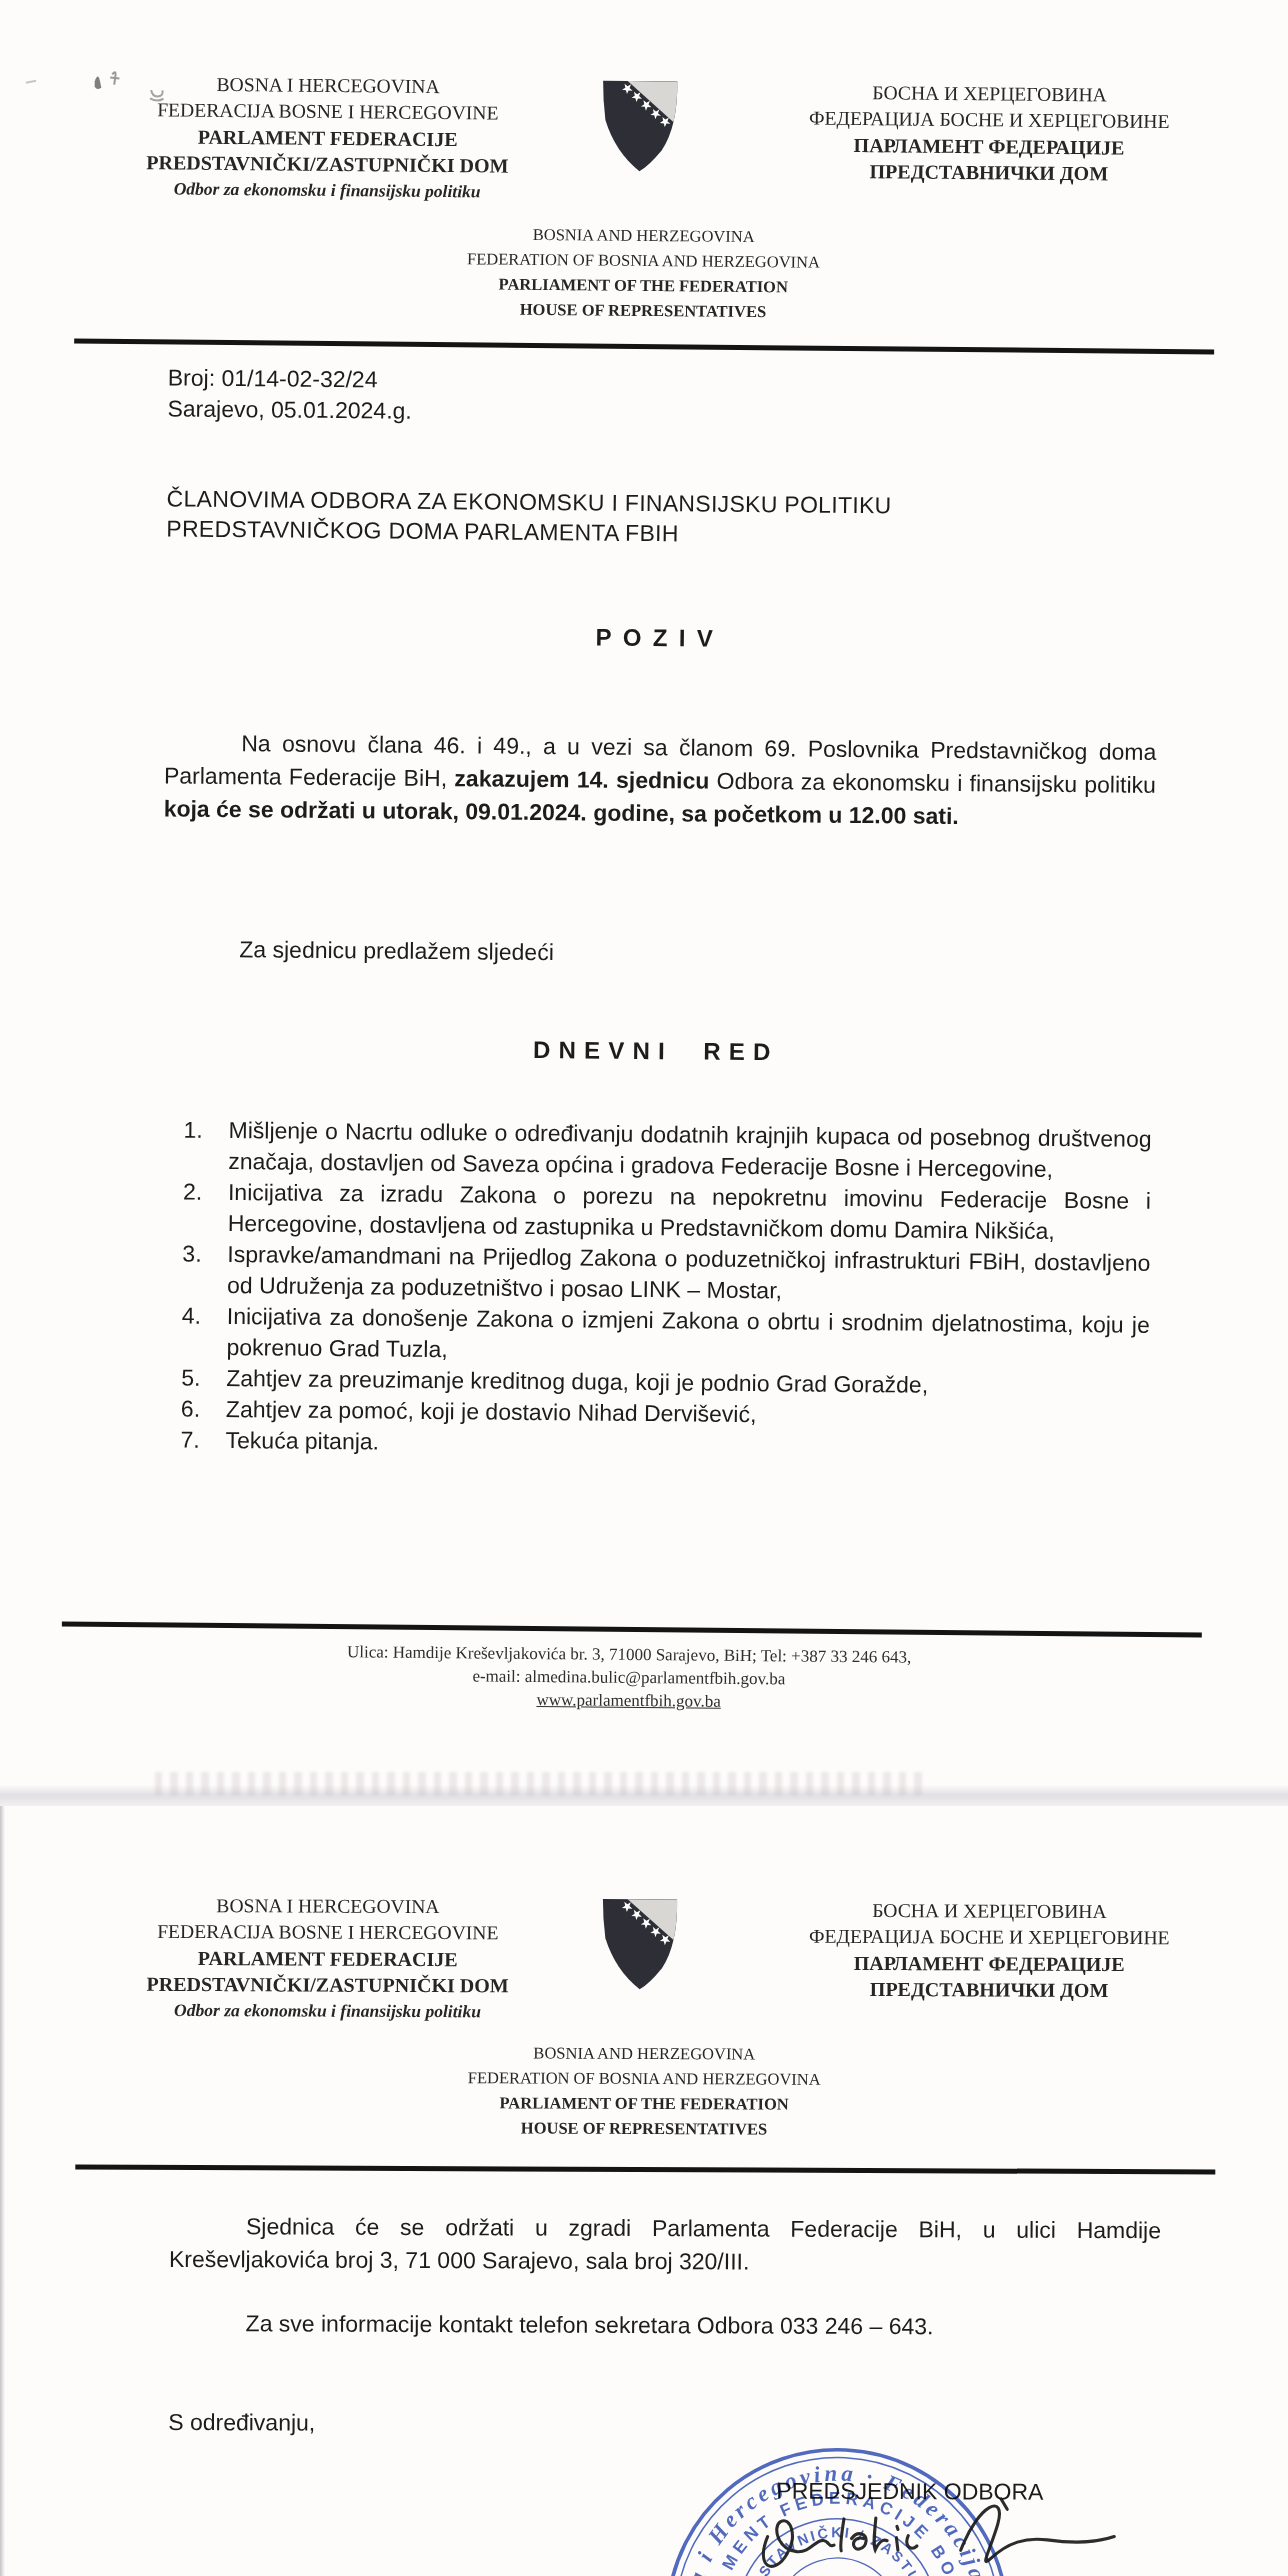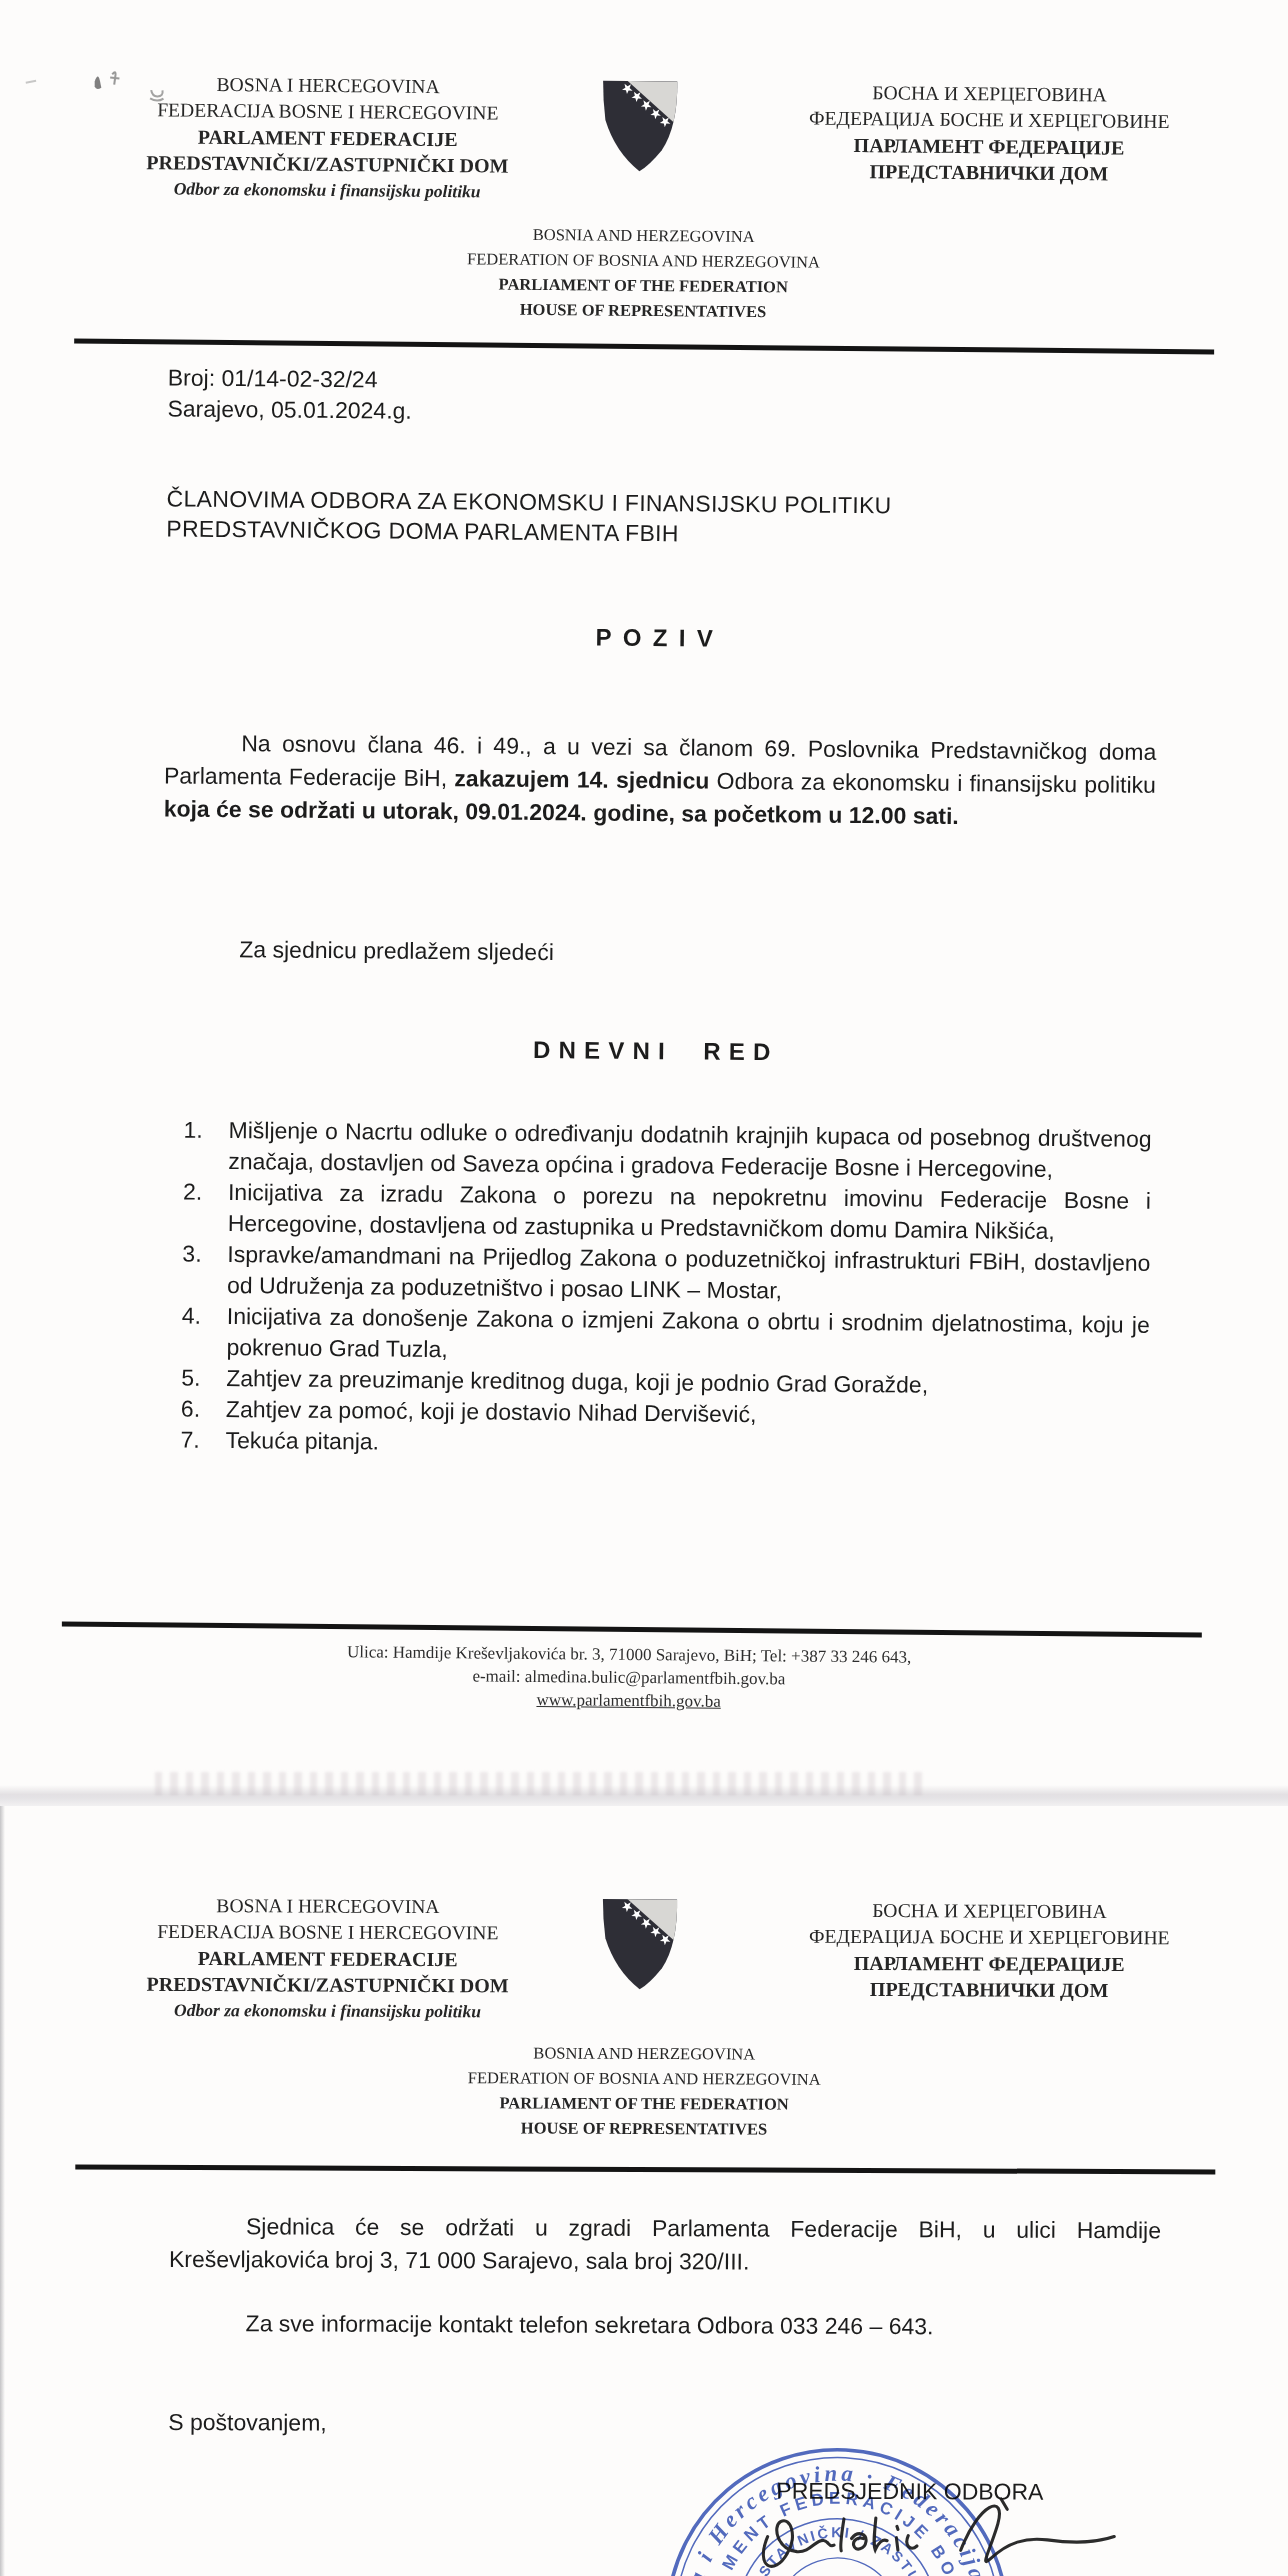--- a/index.html
+++ b/index.html
@@ -224,21 +224,21 @@
         <div class="l">BOSNIA AND HERZEGOVINA</div>
         <div class="l">FEDERATION OF BOSNIA AND HERZEGOVINA</div>
         <div class="b">PARLIAMENT OF THE FEDERATION</div>
         <div class="b">HOUSE OF REPRESENTATIVES</div>
       </div>
 
       <div class="rule" style="top:361px"></div>
 
       <div class="para1 txt">Sjednica će se održati u zgradi Parlamenta Federacije BiH, u ulici Hamdije Kreševljakovića broj 3, 71 000 Sarajevo, sala broj 320/III.</div>
       <div class="para2 txt">Za sve informacije kontakt telefon sekretara Odbora 033 246 – 643.</div>
-      <div class="closing txt">S poštovanjem,</div>
+      <div class="closing txt">S određivanju,</div>
 
       <div class="signer-title txt">PREDSJEDNIK ODBORA</div>
 
       <svg class="stamp" viewBox="0 0 710 710">
         <g fill="none" stroke="#3a55b4">
           <circle cx="355" cy="355" r="330" stroke-width="7"></circle>
           <circle cx="355" cy="355" r="315" stroke-width="3"></circle>
           <circle cx="355" cy="355" r="196" stroke-width="3"></circle>
           <circle cx="355" cy="355" r="120" stroke-width="2.5"></circle>
         </g>

